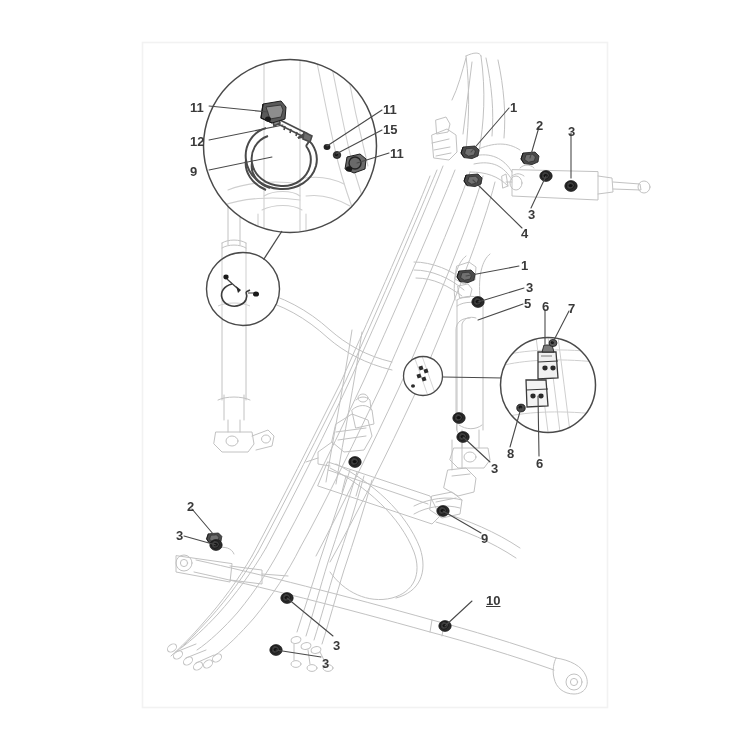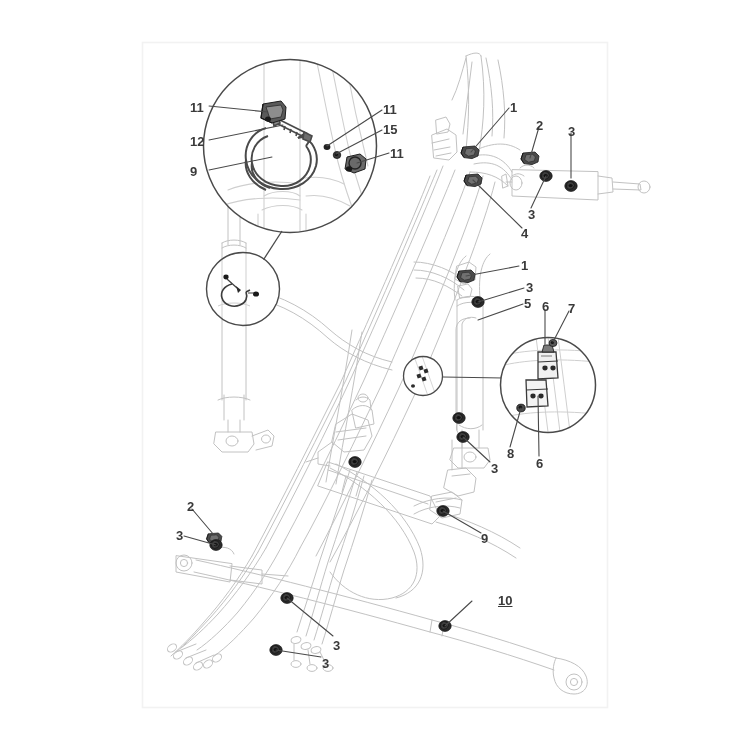--- a/index.html
+++ b/index.html
@@ -453,20 +453,20 @@
       <div class="lbl" style="left: 521px; top: 227px;">4</div>
       <div class="lbl" style="left: 521px; top: 259px;">1</div>
       <div class="lbl" style="left: 526px; top: 281px;">3</div>
       <div class="lbl" style="left: 524px; top: 297px;">5</div>
       <div class="lbl" style="left: 542px; top: 300px;">6</div>
       <div class="lbl" style="left: 568px; top: 302px;">7</div>
       <div class="lbl" style="left: 507px; top: 447px;">8</div>
       <div class="lbl" style="left: 536px; top: 457px;">6</div>
       <div class="lbl" style="left: 491px; top: 462px;">3</div>
       <div class="lbl" style="left: 481px; top: 532px;">9</div>
-      <div class="lbl" style="left: 498px; top: 594px; text-decoration: underline;">10</div>
+      <div class="lbl" style="left: 486px; top: 594px; text-decoration: underline;">10</div>
       <div class="lbl" style="left: 187px; top: 500px;">2</div>
       <div class="lbl" style="left: 176px; top: 529px;">3</div>
       <div class="lbl" style="left: 333px; top: 639px;">3</div>
       <div class="lbl" style="left: 322px; top: 657px;">3</div>
     </div>
 
 </div>
 
 </body></html>

